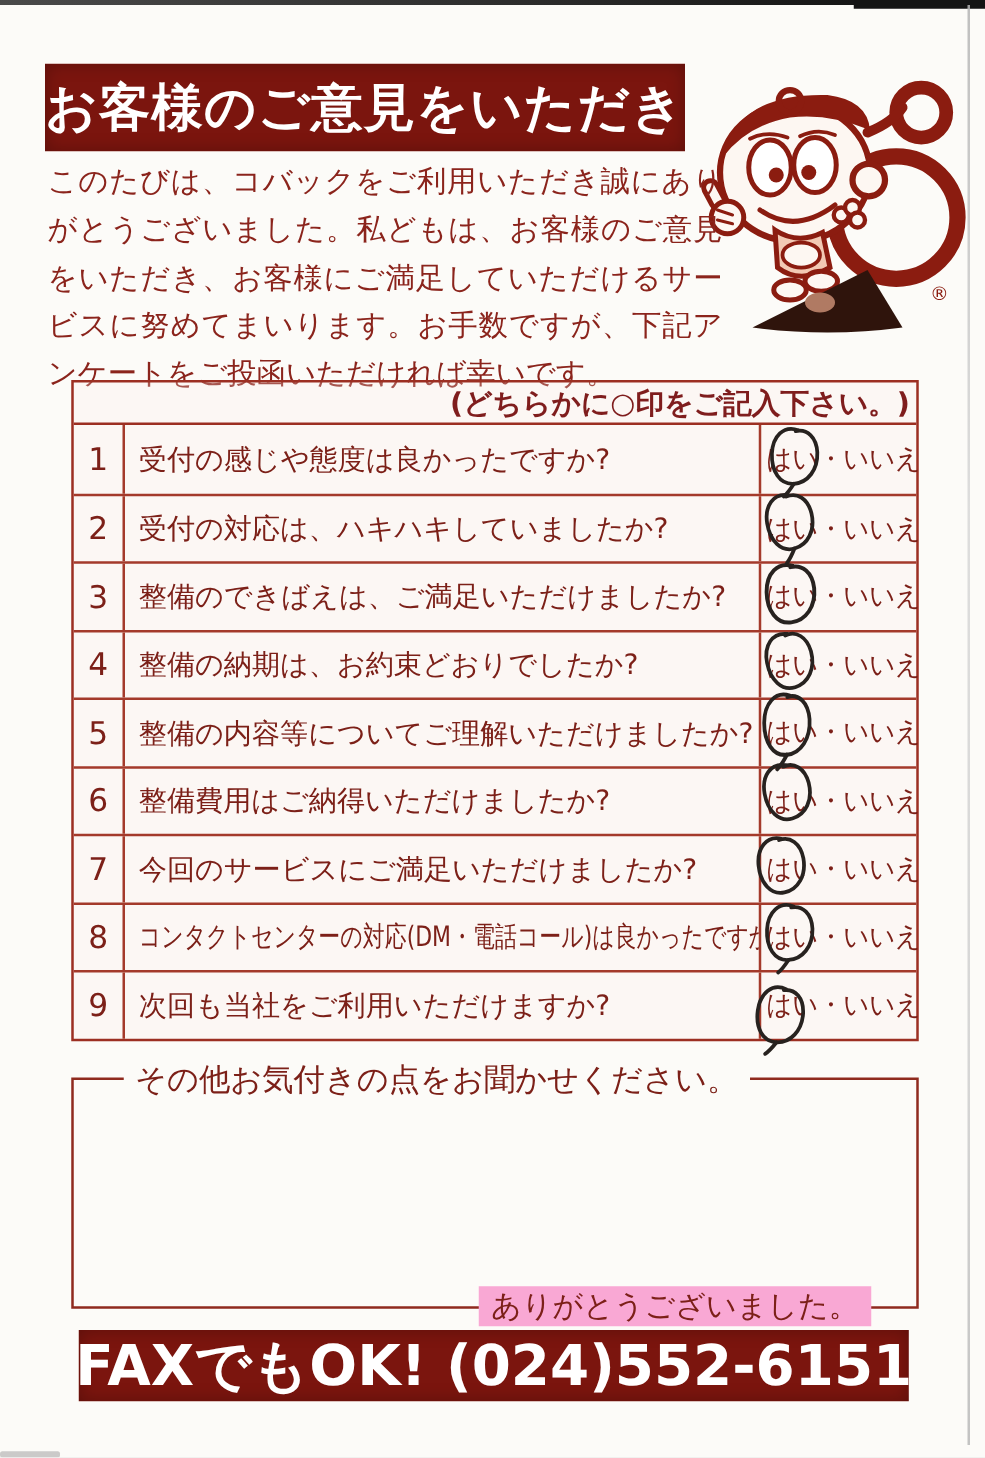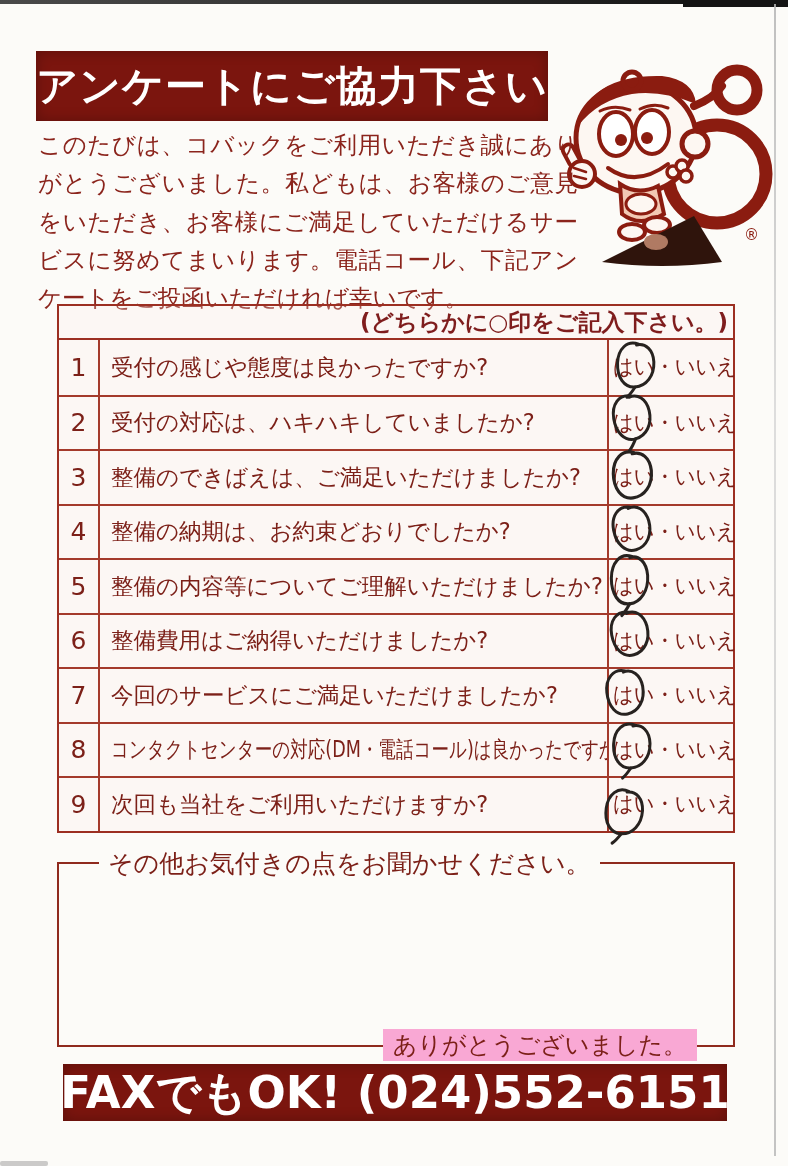--- a/index.html
+++ b/index.html
@@ -78,21 +78,21 @@
 <body>
 
 <div class="page">
 
   <div class="scan-top"></div>
   <div class="scan-top-right"></div>
   <div class="scan-right"></div>
   <div class="scan-smudge"></div>
 
   <div class="banner">
-    <h1>アンケートにご協力下さい</h1>
+    <h1>お客様のご意見をいただき</h1>
   </div>
 
   <svg class="mascot" viewBox="0 0 240 214">
     <g fill="none" stroke="#8b1c10" stroke-linecap="round">
 
       <circle cx="173" cy="120" r="49" stroke-width="13"></circle>
       <circle cx="193" cy="36" r="20" stroke-width="11"></circle>
       <path d="M150,52 Q170,44 178,32" stroke-width="8"></path>
 
       <ellipse cx="92" cy="84" rx="60" ry="55" fill="#fdf7f2" stroke-width="5"></ellipse>
@@ -124,21 +124,21 @@
 
       <ellipse cx="88" cy="178" rx="13" ry="8" fill="#fdf7f2" stroke-width="4"></ellipse>
       <ellipse cx="113" cy="171" rx="13" ry="8" fill="#fdf7f2" stroke-width="4"></ellipse>
 
       <path d="M58,208 L150,162 L178,208 Q118,216 58,208 Z" fill="#2f140c" stroke="none"></path>
       <ellipse cx="112" cy="188" rx="12" ry="8" fill="#b07a63" stroke="none"></ellipse>
     </g>
     <text x="200" y="186" font-size="15" fill="#8b1c10">®</text>
   </svg>
 
-  <p class="intro">このたびは、コバックをご利用いただき誠にありがとうございました。私どもは、お客様のご意見をいただき、お客様にご満足していただけるサービスに努めてまいります。電話コール、下記アンケートをご投函いただければ幸いです。</p>
+  <p class="intro">このたびは、コバックをご利用いただき誠にありがとうございました。私どもは、お客様のご意見をいただき、お客様にご満足していただけるサービスに努めてまいります。お手数ですが、下記アンケートをご投函いただければ幸いです。</p>
 
   <div class="table">
     <div class="thead">(どちらかに○印をご記入下さい。)</div>
     <div>
         <div class="row r1">
       <div class="cell num">1</div>
       <div class="cell q">
         <span class="qt">受付の感じや態度は良かったですか?</span>
       </div>
       <div class="cell a">

